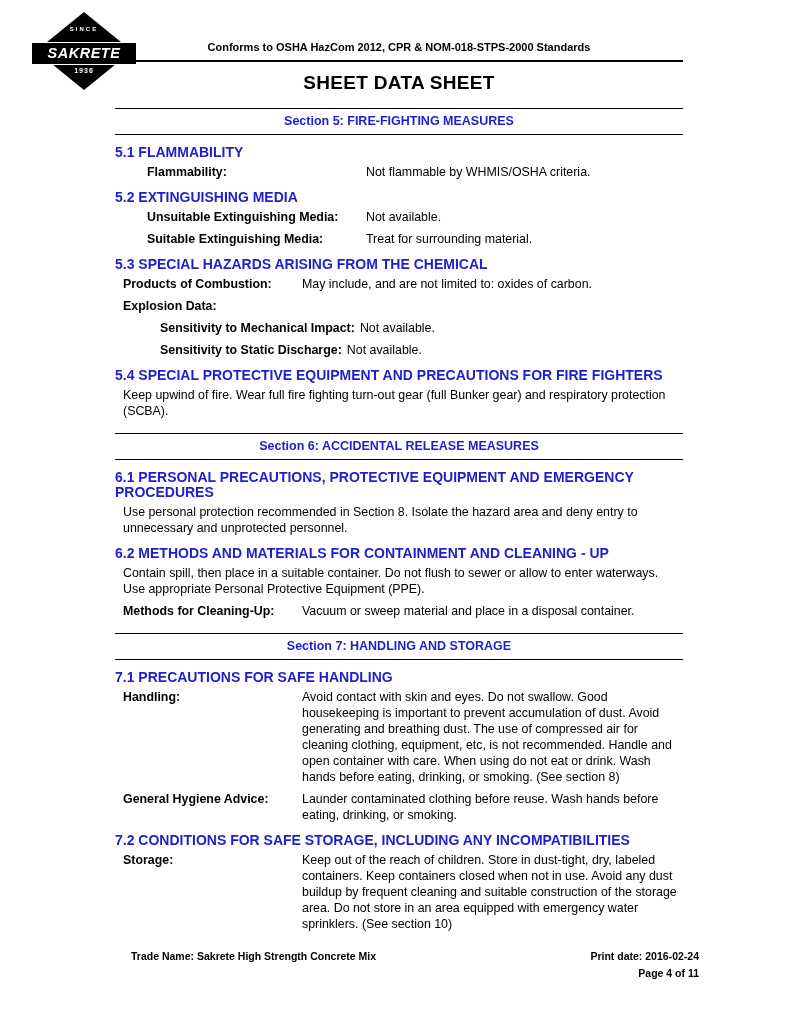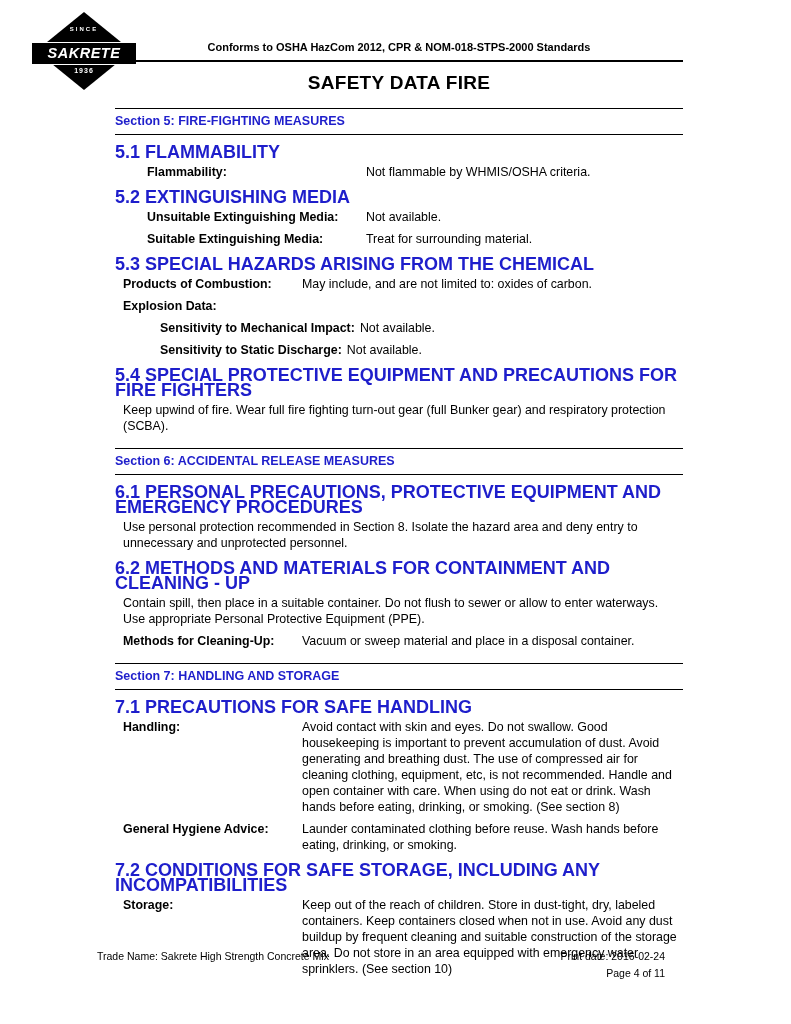--- a/index.html
+++ b/index.html
@@ -89,31 +89,31 @@
     letter-spacing: 0.3px;
     line-height: 22px;
   }
 
   
   .banner {
     margin-top: 14px;
     border-top: 1.5px solid #000;
     border-bottom: 1.5px solid #000;
     padding: 5px 0;
-    text-align: left;
+    text-align: center;
     color: var(--blue, #1e1ecb);
     font-weight: bold;
     font-size: 12.5px;
     line-height: 15px;
   }
   .sec-heading {
     margin: 10px 0 4px 0;
     color: var(--blue, #1e1ecb);
     font-weight: bold;
-    font-size: 18px;
+    font-size: 14px;
     line-height: 15px;
   }
   .row {
     display: flex;
     margin: 2px 0 6px 0;
     padding-left: 8px;
     font-size: 12.4px;
     line-height: 16px;
   }
   .row .lbl { flex: none; font-weight: bold; padding-right: 8px; }
@@ -138,24 +138,24 @@
     margin: 2px 0 6px 0;
     padding-left: 8px;
     font-size: 12.4px;
     line-height: 16px;
   }
 
   
   .footer {
     position: absolute;
     top: 950px;
-    left: 97px;
+    left: 131px;
     width: 568px;
     font-size: 10.5px;
-    font-weight: normal;
+    font-weight: bold;
   }
   .footer .footer-row {
     display: flex;
     justify-content: space-between;
   }
   .footer .footer-page {
     text-align: right;
     margin-top: 5px;
   }
 </style>
@@ -168,21 +168,21 @@
     <div class="diamond"></div>
     <div class="logo-since">SINCE</div>
     <div class="logo-brand">SAKRETE</div>
     <div class="logo-year">1936</div>
   </div>
 
   <div class="content">
 
     <div class="hdr-conforms">Conforms to OSHA HazCom 2012, CPR &amp; NOM-018-STPS-2000 Standards</div>
     <div class="hdr-rule"></div>
-    <h1 class="doc-title">SAFETY DATA FIRE</h1>
+    <h1 class="doc-title">SHEET DATA SHEET</h1>
 
     <div class="banner">Section 5: FIRE-FIGHTING MEASURES</div>
 
     <div class="sec-heading">5.1 FLAMMABILITY</div>
     <div class="row w">
       <span class="lbl">Flammability:</span>
       <span class="val">Not flammable by WHMIS/OSHA criteria.</span>
     </div>
 
     <div class="sec-heading">5.2 EXTINGUISHING MEDIA</div>

